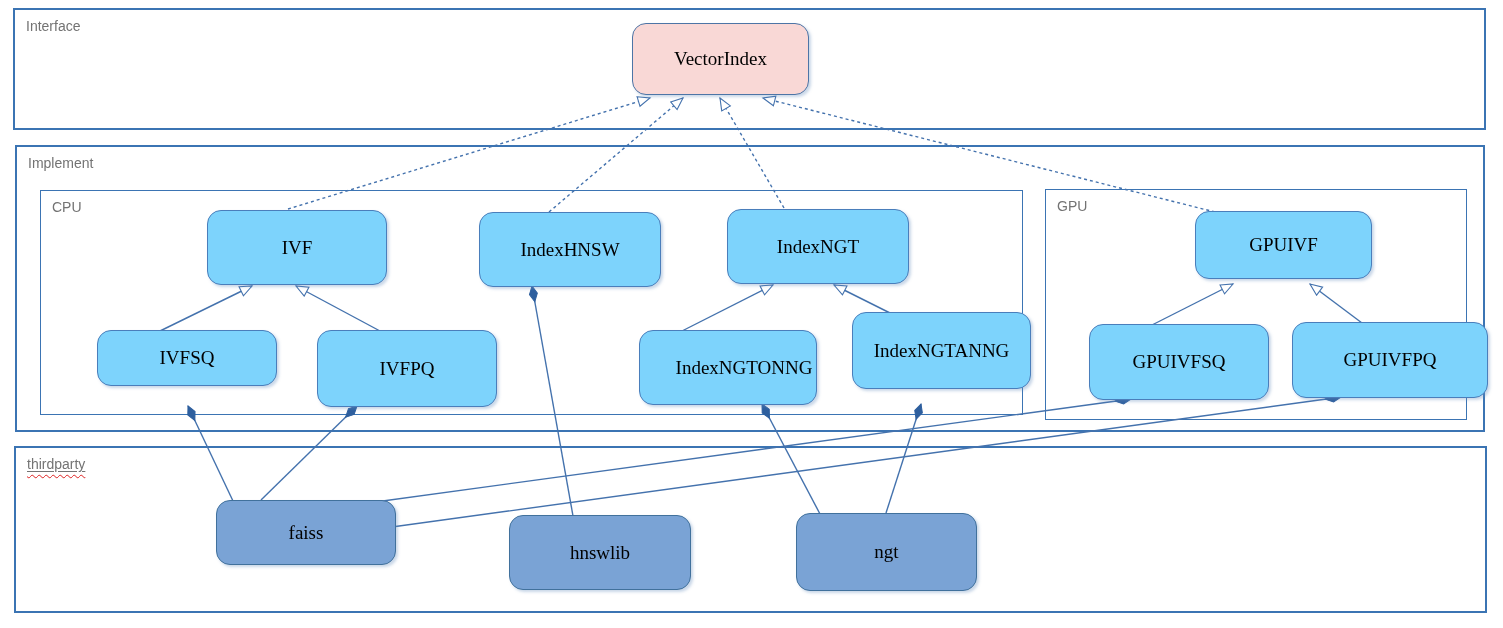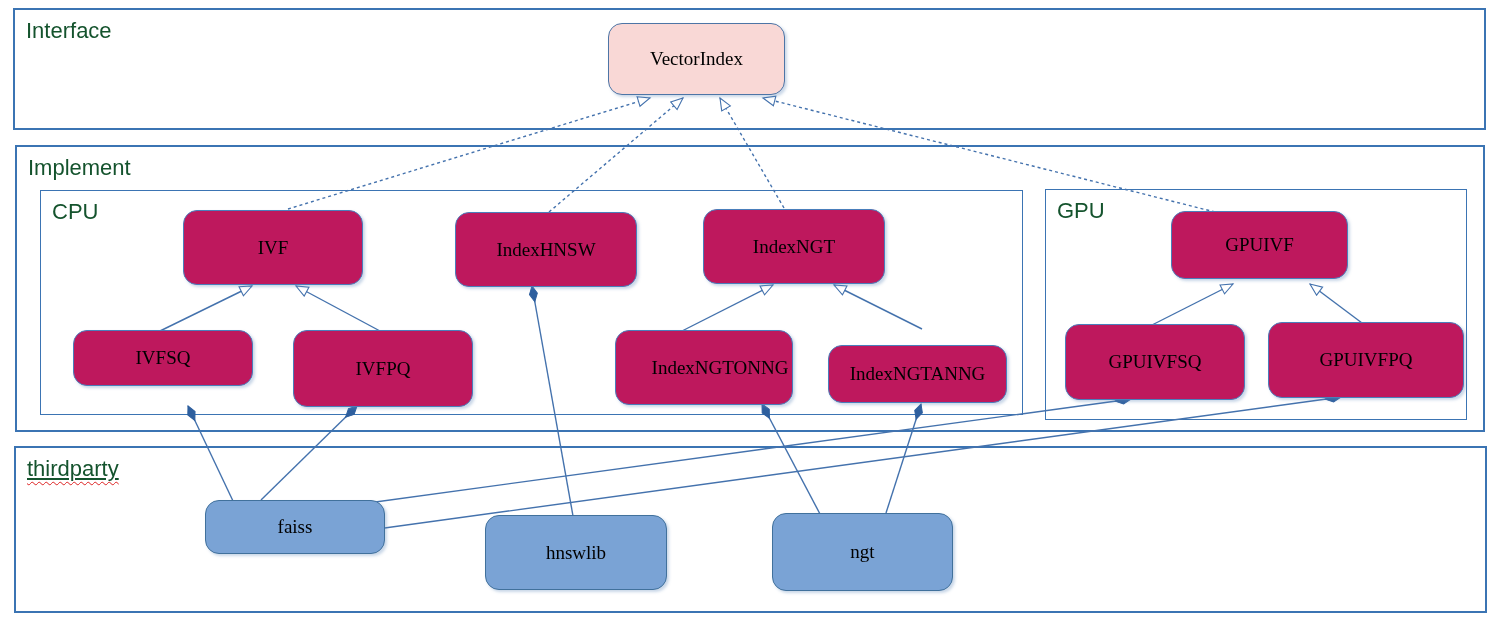--- a/index.html
+++ b/index.html
@@ -8,35 +8,36 @@
     background:#ffffff; overflow:hidden;
     font-family:"Liberation Sans", sans-serif;
   }
   .container-box {
     position:absolute; border:2px solid #3b74b3; background:transparent;
     z-index:1; box-sizing:border-box;
   }
   .container-box.inner { border-width:1.5px; z-index:2; }
   .container-label {
     position:absolute; left:11px; top:8px;
-    font-size:22px; color:#14532d; white-space:nowrap;
+    font-size:14px; color:#737373; white-space:nowrap;
   }
   .tp-label { text-decoration:underline; text-underline-offset:2px; }
   .tp-label .wavy {
     text-decoration:underline wavy #d22; text-underline-offset:5px;
     text-decoration-thickness:1px;
   }
   .node {
     position:absolute; z-index:4; box-sizing:border-box;
     display:flex; align-items:center; justify-content:center;
     border-radius:14px; border:1.5px solid #4a7ebb;
     font-family:"Liberation Serif", serif; font-size:19px; color:#000;
     box-shadow:2px 2px 3px rgba(100,140,190,0.35);
+    margin-left:24px;
   }
-  .node.class-node   { background:#be185d; }
+  .node.class-node   { background:#7dd3fc; }
   .node.iface-node   { background:#f9d8d6; border-color:#4d75a6; }
   .node.lib-node     { background:#7aa3d5; border-color:#41719c; }
   #edges {
     position:absolute; left:0; top:0; width:1503px; height:628px;
     z-index:3; pointer-events:none;
   }
   #edges line { stroke:#4472ad; stroke-width:1.4; }
   #edges line.dashed { stroke-dasharray:3 3; }
 </style>
 </head>
@@ -120,33 +121,33 @@
   </div>
 
   <div class="node class-node" style="left:293px; top:330px; width:180px; height:77px;">
     <span>IVFPQ</span>
   </div>
 
   <div class="node class-node" style="left:615px; top:330px; width:178px; height:75px;padding-left:32px;">
     <span>IndexNGTONNG</span>
   </div>
 
-  <div class="node class-node" style="left:828px; top:345px; width:179px; height:58px;justify-content:center;">
+  <div class="node class-node" style="left:828px; top:312px; width:179px; height:77px;justify-content:center;">
     <span>IndexNGTANNG</span>
   </div>
 
   <div class="node class-node" style="left:1065px; top:324px; width:180px; height:76px;">
     <span>GPUIVFSQ</span>
   </div>
 
   <div class="node class-node" style="left:1268px; top:322px; width:196px; height:76px;">
     <span>GPUIVFPQ</span>
   </div>
 
-  <div class="node lib-node" style="left:205px; top:500px; width:180px; height:54px;">
+  <div class="node lib-node" style="left:192px; top:500px; width:180px; height:65px;">
     <span>faiss</span>
   </div>
 
   <div class="node lib-node" style="left:485px; top:515px; width:182px; height:75px;">
     <span>hnswlib</span>
   </div>
 
   <div class="node lib-node" style="left:772px; top:513px; width:181px; height:78px;">
     <span>ngt</span>
   </div>

